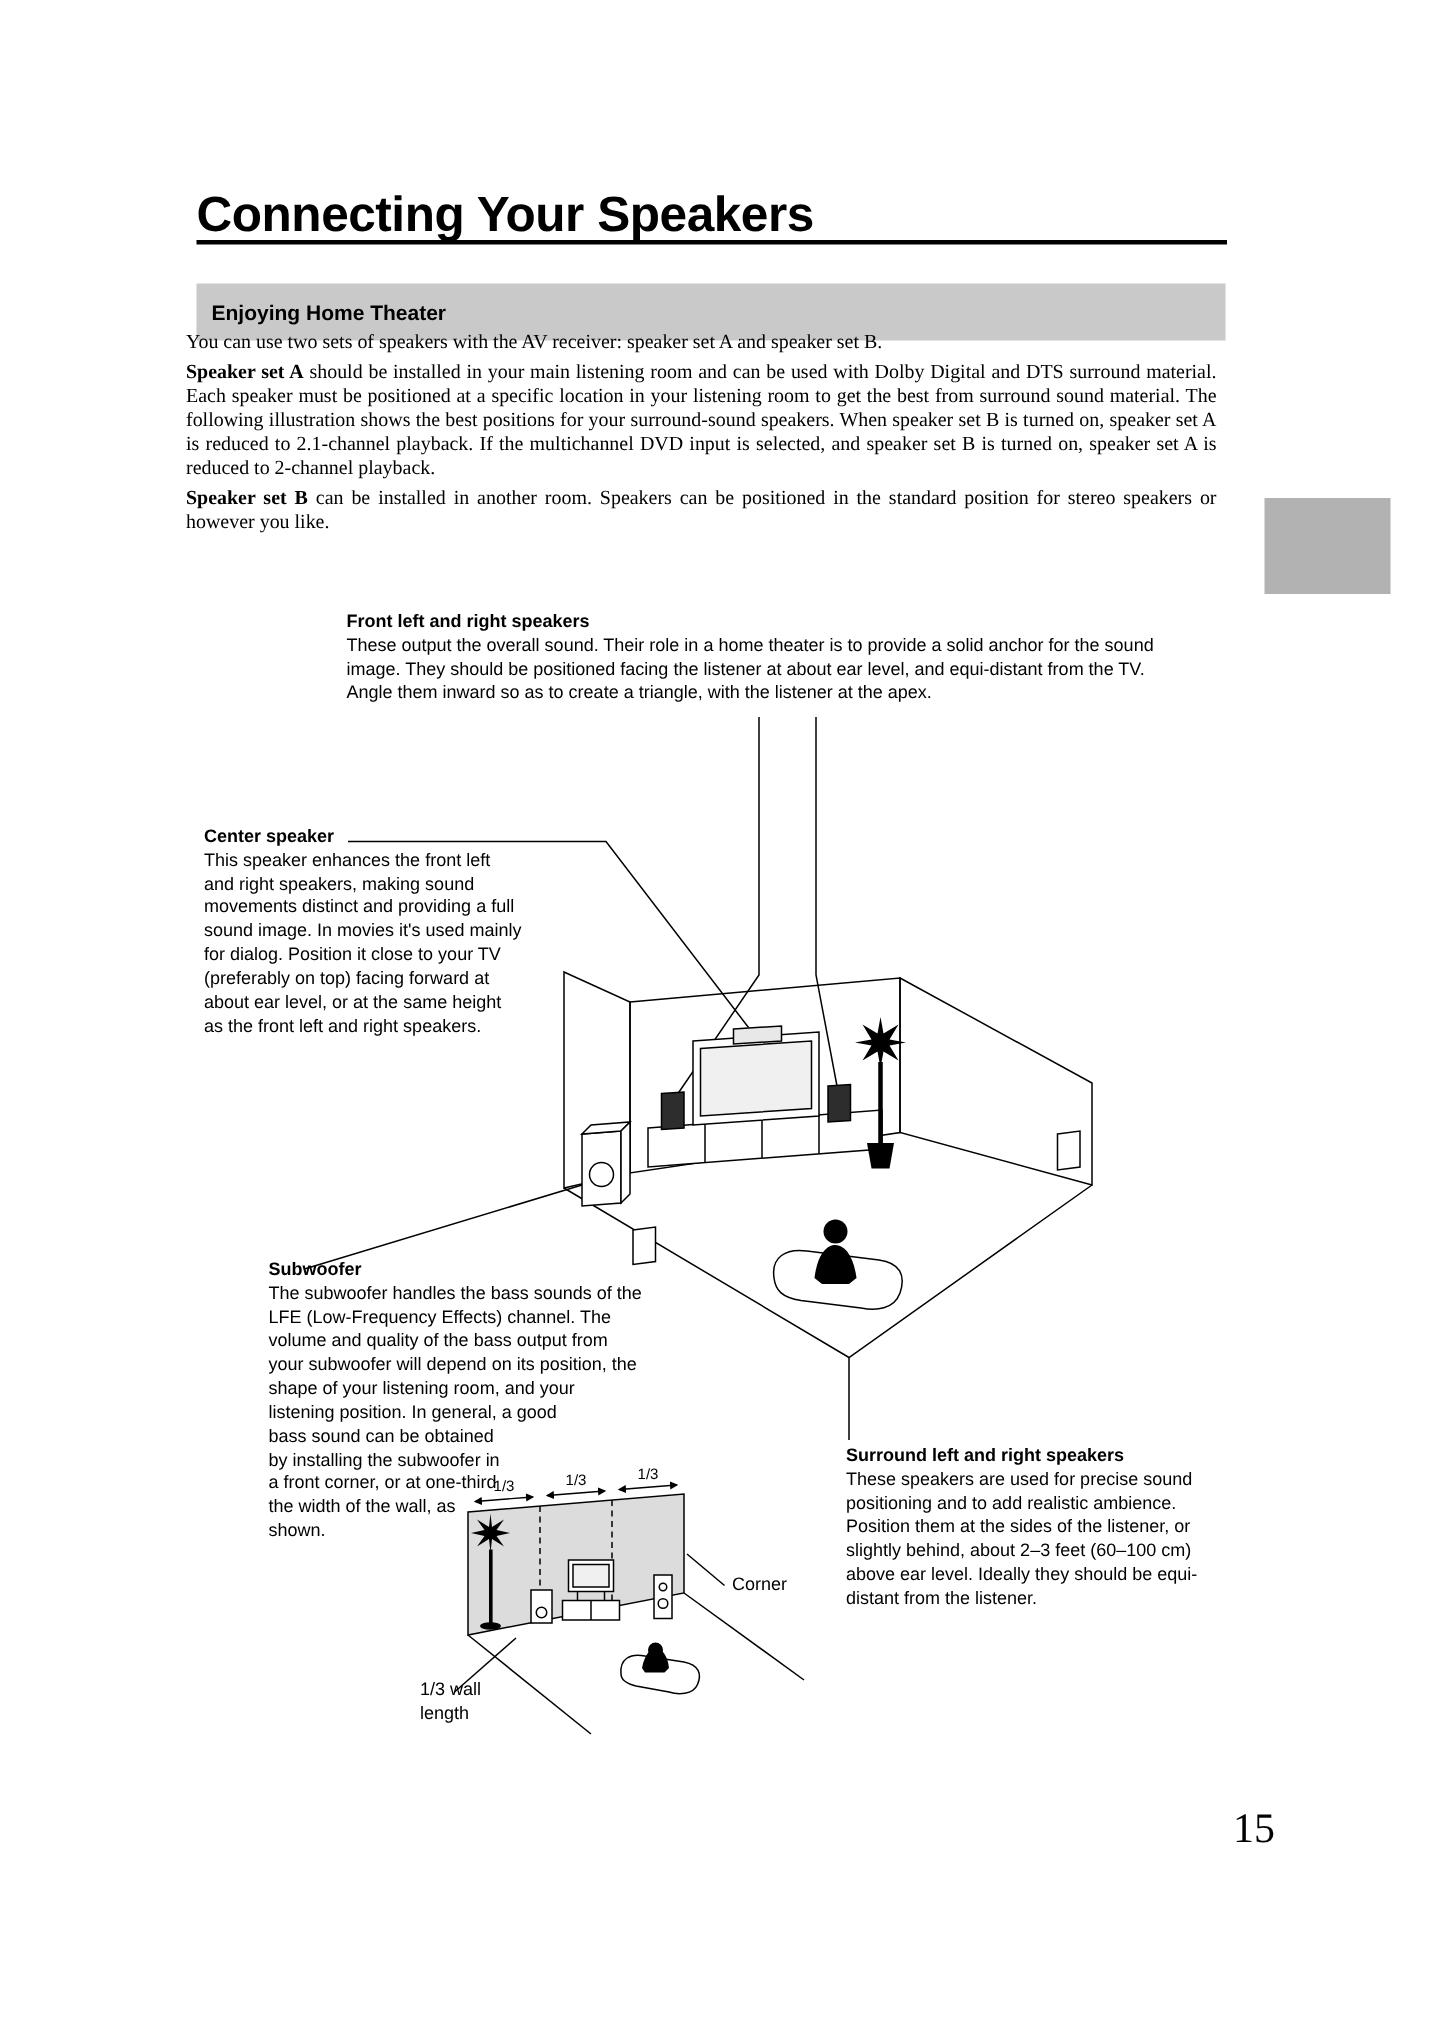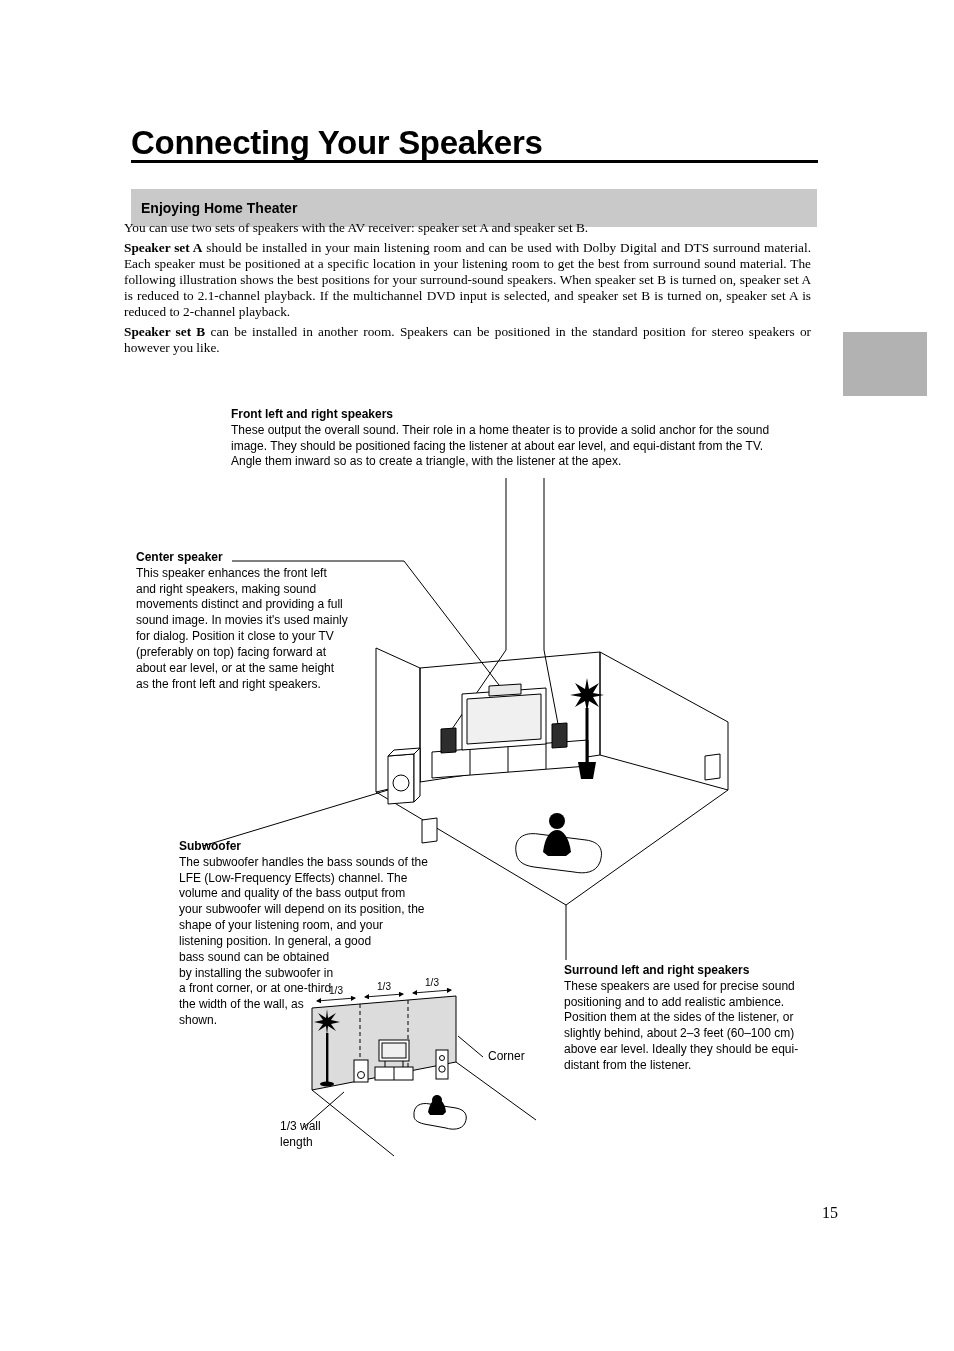--- a/index.html
+++ b/index.html
@@ -15,21 +15,21 @@
   .bodytext p{margin:0 0 4px 0;}
   .ann{font-size:12px;line-height:1.32;}
   .ann .t{font-weight:bold;}
   .a-front{left:231px;top:407px;width:547px;}
   .a-center{left:136px;top:550px;width:213px;}
   .a-sub{left:135px;top:839px;width:249px;margin-left:44px;}
   .a-sub .narrow{width:164px;}
   .a-surround{left:564px;top:963px;width:254px;}
   .corner-label{left:488px;top:1049px;font-size:12px;}
   .wall-length-label{left:240px;top:1118px;width:52px;font-size:12px;line-height:1.35;margin-left:40px;}
-  .pagenum{left:822px;top:1204px;font-family:"Liberation Serif",serif;font-size:16px;}
+  .pagenum{left:822px;top:1204px;font-family:"Liberation Serif",serif;font-size:28px;}
   .tab{left:843px;top:332px;width:84px;height:64px;background:#b2b2b2;}
   svg.art{position:absolute;left:0;top:0;}
   svg text{font-family:"Liberation Sans",sans-serif;font-size:10px;}
 </style>
 </head>
 <body>
 
 <div class="page">
 
   <svg class="art" width="954" height="1351" viewBox="0 0 954 1351">

